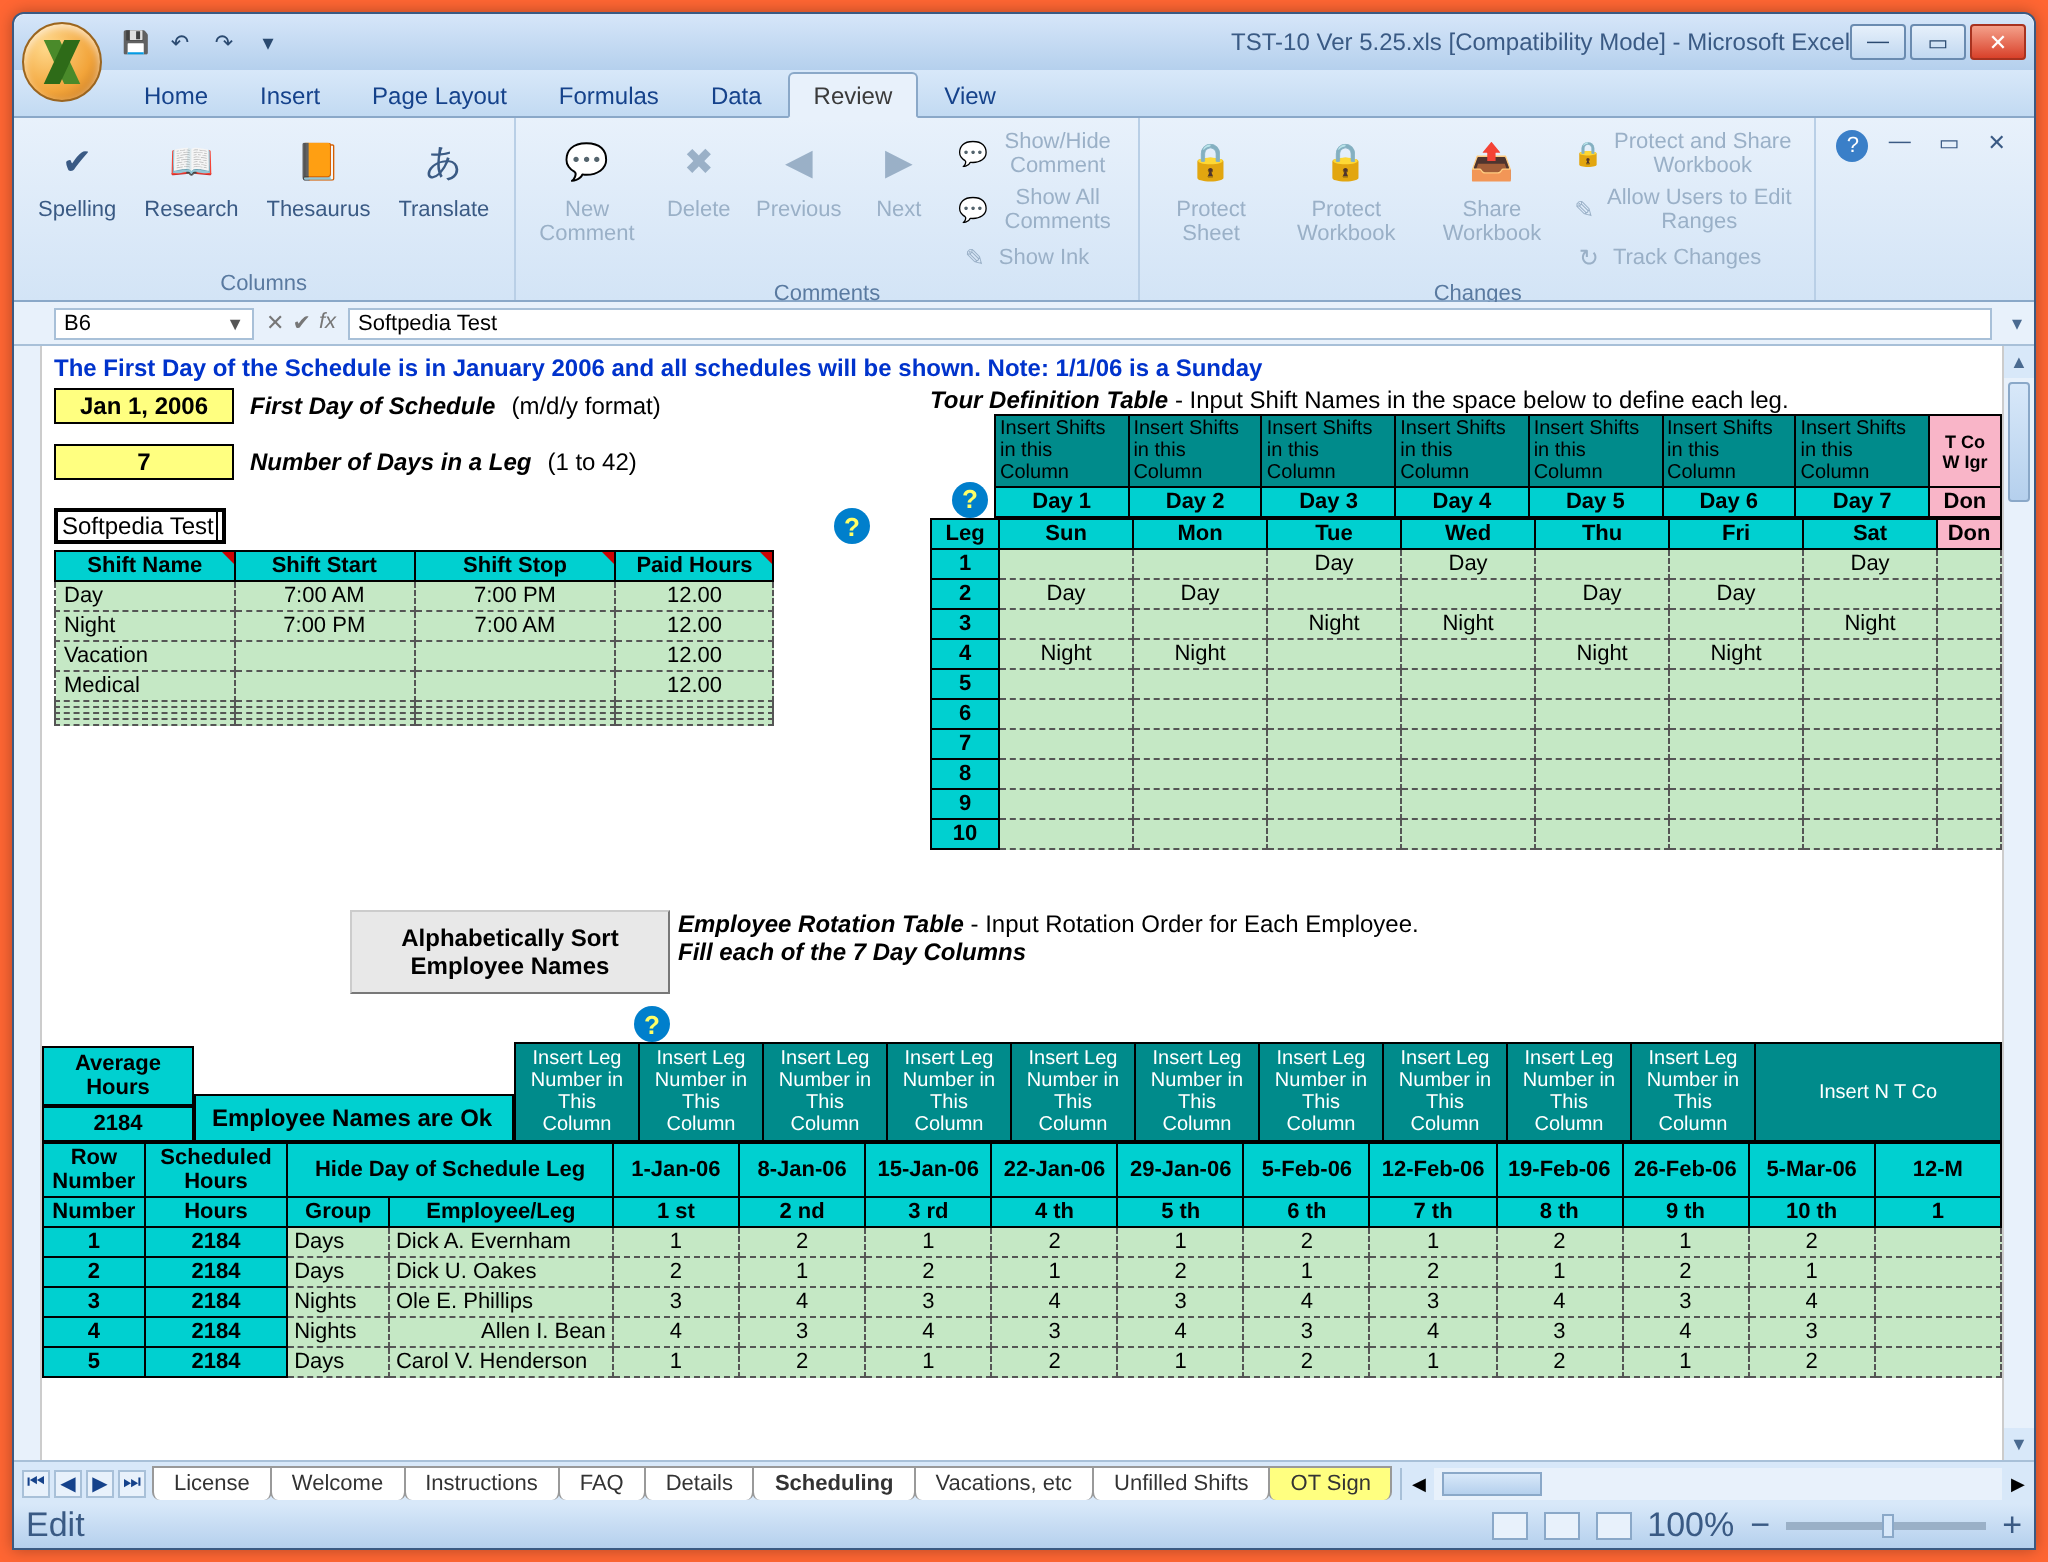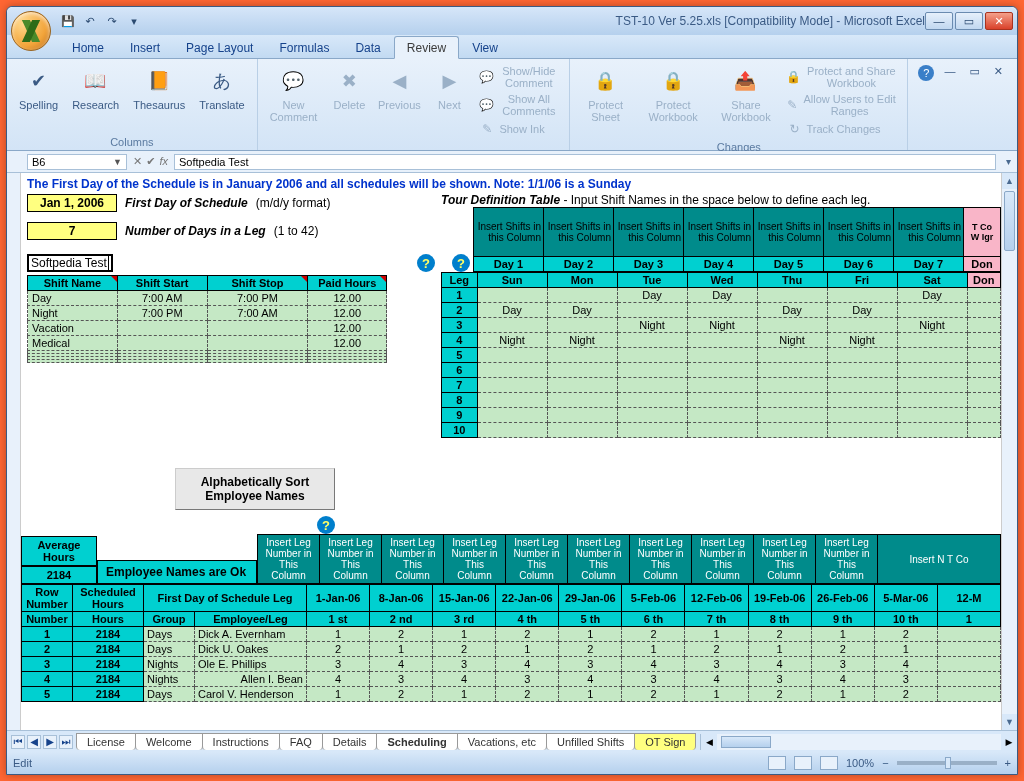--- a/index.html
+++ b/index.html
@@ -60,33 +60,33 @@
 .editing { background:#fff; border:2px solid #000; padding:0 2px; font-size:12px; display:inline-block;}
 .tab-strip { height:22px; background:#d8e8f9; display:flex; align-items:center; font-size:11px; border-top:1px solid #a8c0d8;}
 .ts-nav { display:flex; gap:2px; padding:0 4px;}
 .ts-nav span { width:14px; text-align:center; color:#15428b; border:1px solid #a8c0d8; background:#e8f1fb; font-size:10px;}
 .sheet-tab { padding:2px 10px; background:#fff; border:1px solid #999; border-bottom:none; border-radius:0 0 4px 4px; margin-left:-1px; color:#333;}
 .sheet-tab.active { background:#fff; font-weight:bold;}
 .sheet-tab.ot { background:#ffff80;}
 .hscroll { flex:1; background:#e8f1fb; border-left:1px solid #a8c0d8; margin-left:4px; position:relative; height:16px;}
 .h-thumb { position:absolute; top:2px; bottom:2px; left:20px; width:50px; background:linear-gradient(#d8e8f9,#b5d0ed); border:1px solid #8aa8c8;}
 .h-arrow { position:absolute; top:0; bottom:0; width:16px; background:#d8e8f9; font-size:9px; display:flex; align-items:center; justify-content:center;}
-.statusbar { height:22px; background:linear-gradient(#d8e8f9,#b5d0ed); display:flex; align-items:center; font-size:11px; color:#3a5a84; padding:0 6px;text-align:right;}
+.statusbar { height:22px; background:linear-gradient(#d8e8f9,#b5d0ed); display:flex; align-items:center; font-size:17px; color:#3a5a84; padding:0 6px;text-align:right;}
 .sb-right { margin-left:auto; display:flex; align-items:center; gap:8px;}
 .view-btn { width:18px; height:14px; border:1px solid #8aa8c8; background:#e8f1fb;}
 .zoom-slider { width:100px; height:4px; background:#9ab0c7; position:relative;}
 .zoom-thumb { position:absolute; left:48px; top:-4px; width:6px; height:12px; background:#d8e8f9; border:1px solid #8aa8c8;}
 .corner-mark { position:absolute; width:0; height:0; border-style:solid; }
 .top-right-mark { top:0; right:0; border-width:0 6px 6px 0; border-color:transparent #c00 transparent transparent;}
 .content-wrap { padding:2px 0; }
 .sort-btn { background:#e8e8e8; border:1px outset #ccc; padding:6px 14px; font-size:12px; text-align:center; font-weight:bold;}
 .emp-ok { background:#00d0d0; border:1px solid #000; padding:4px 8px; font-weight:bold; font-size:12px;}
 .rot-hdr { background:#008b8b; color:#fff; border:1px solid #000; font-size:10px; padding:2px 3px; text-align:center;}
 .avg-box { background:#00d0d0; border:1px solid #000; font-size:11px; font-weight:bold; text-align:center; padding:2px 4px;}
-.tour-hdr { background:#008b8b; color:#000; font-size:10px; text-align:right; border:1px solid #000; padding:13px 2px;}
+.tour-hdr { background:#008b8b; color:#000; font-size:10px; text-align:left; border:1px solid #000; padding:1px 2px;}
 .leg-cell { background:#00d0d0; border:1px solid #000; font-weight:bold; font-size:11px;margin-left:43px;}
 </style>
 </head>
 <body>
 
 <div class="window">
 
   <div class="titlebar">
     <div class="office-orb">
         <div class="orb-x"></div>
@@ -163,20 +163,21 @@
           <div class="ribbon-item small disabled">
               <div class="icon">💬</div>
               <span>Show All Comments</span>
             </div>
           <div class="ribbon-item small disabled">
               <div class="icon">✎</div>
               <span>Show Ink</span>
             </div>
         </div>
       </div>
+      <div class="ribbon-group-label">Comments</div>
     </div>
     <div class="ribbon-group">
       <div class="ribbon-group-body">
         <div class="ribbon-item disabled">
             <div class="icon">🔒</div>
             <span>Protect Sheet</span>
           </div>
         <div class="ribbon-item disabled">
             <div class="icon">🔒</div>
             <span>Protect Workbook </span>
@@ -228,21 +229,21 @@
     <div class="col-gutter"></div>
     <div class="v-scroll">
       <div class="v-arrow" style="top:0">▲</div>
       <div class="v-thumb"></div>
       <div class="v-arrow" style="bottom:0">▼</div>
     </div>
     <div class="sheet-scroll">
       <div class="content-wrap">
       <div class="note-line">The First Day of the Schedule is in January 2006 and all schedules will be shown. Note: 1/1/06 is a Sunday</div>
 
-      <div style="display:flex; gap:0;">
+      <div style="display:flex; gap:24px;">
 
         <div style="width:420px;">
           <div class="row-flex">
             <span class="yellow-box">Jan 1, 2006</span>
             <span class="bold">First Day of Schedule</span>
             <span>(m/d/y format)</span>
           </div>
           <div class="row-flex" style="margin-top:8px;">
             <span class="yellow-box" style="min-width:90px">7</span>
             <span class="bold">Number of Days in a Leg</span>
@@ -472,20 +473,24 @@
           </table>
         </div>
       </div>
 
       <div style="display:flex; gap:4px; margin-top:30px;">
         <div style="width:150px;"></div>
         <div style="width:160px; display:flex; flex-direction:column; align-items:center; gap:6px;">
           <div class="sort-btn">Alphabetically Sort Employee Names</div>
           <span class="help-circle" style="align-self:flex-end">?</span>
         </div>
+        <div style="flex:1; font-size:12px;">
+          <div><span class="bold">Employee Rotation Table</span><span> - Input Rotation Order for Each Employee.</span></div>
+          <div class="bold">Fill each of the 7 Day Columns</div>
+        </div>
       </div>
 
       <div style="display:flex;">
         <div style="width:76px; display:flex; flex-direction:column; justify-content:flex-end;">
           <div class="avg-box">Average Hours</div>
           <div class="avg-box">2184</div>
         </div>
         <div style="width:160px; display:flex; flex-direction:column; justify-content:flex-end;">
           <div class="emp-ok">Employee Names are Ok</div>
         </div>
@@ -506,21 +511,21 @@
                 </tr>
         </tbody>
             </table>
       </div>
 
       <table style="width:100%;">
         <tbody>
               <tr id="rot-hdr2">
                 <td class="hdr-cyan" style="width:50px">Row Number</td>
                 <td class="hdr-cyan" style="width:70px">Scheduled Hours</td>
-                <td class="hdr-cyan" colspan="2">First Day of Schedule Leg</td>
+                <td class="hdr-cyan" colspan="2">Hide Day of Schedule Leg</td>
                 <td class="hdr-cyan" style="width:62px">1-Jan-06</td>
                 <td class="hdr-cyan" style="width:62px">8-Jan-06</td>
                 <td class="hdr-cyan" style="width:62px">15-Jan-06</td>
                 <td class="hdr-cyan" style="width:62px">22-Jan-06</td>
                 <td class="hdr-cyan" style="width:62px">29-Jan-06</td>
                 <td class="hdr-cyan" style="width:62px">5-Feb-06</td>
                 <td class="hdr-cyan" style="width:62px">12-Feb-06</td>
                 <td class="hdr-cyan" style="width:62px">19-Feb-06</td>
                 <td class="hdr-cyan" style="width:62px">26-Feb-06</td>
                 <td class="hdr-cyan" style="width:62px">5-Mar-06</td>

